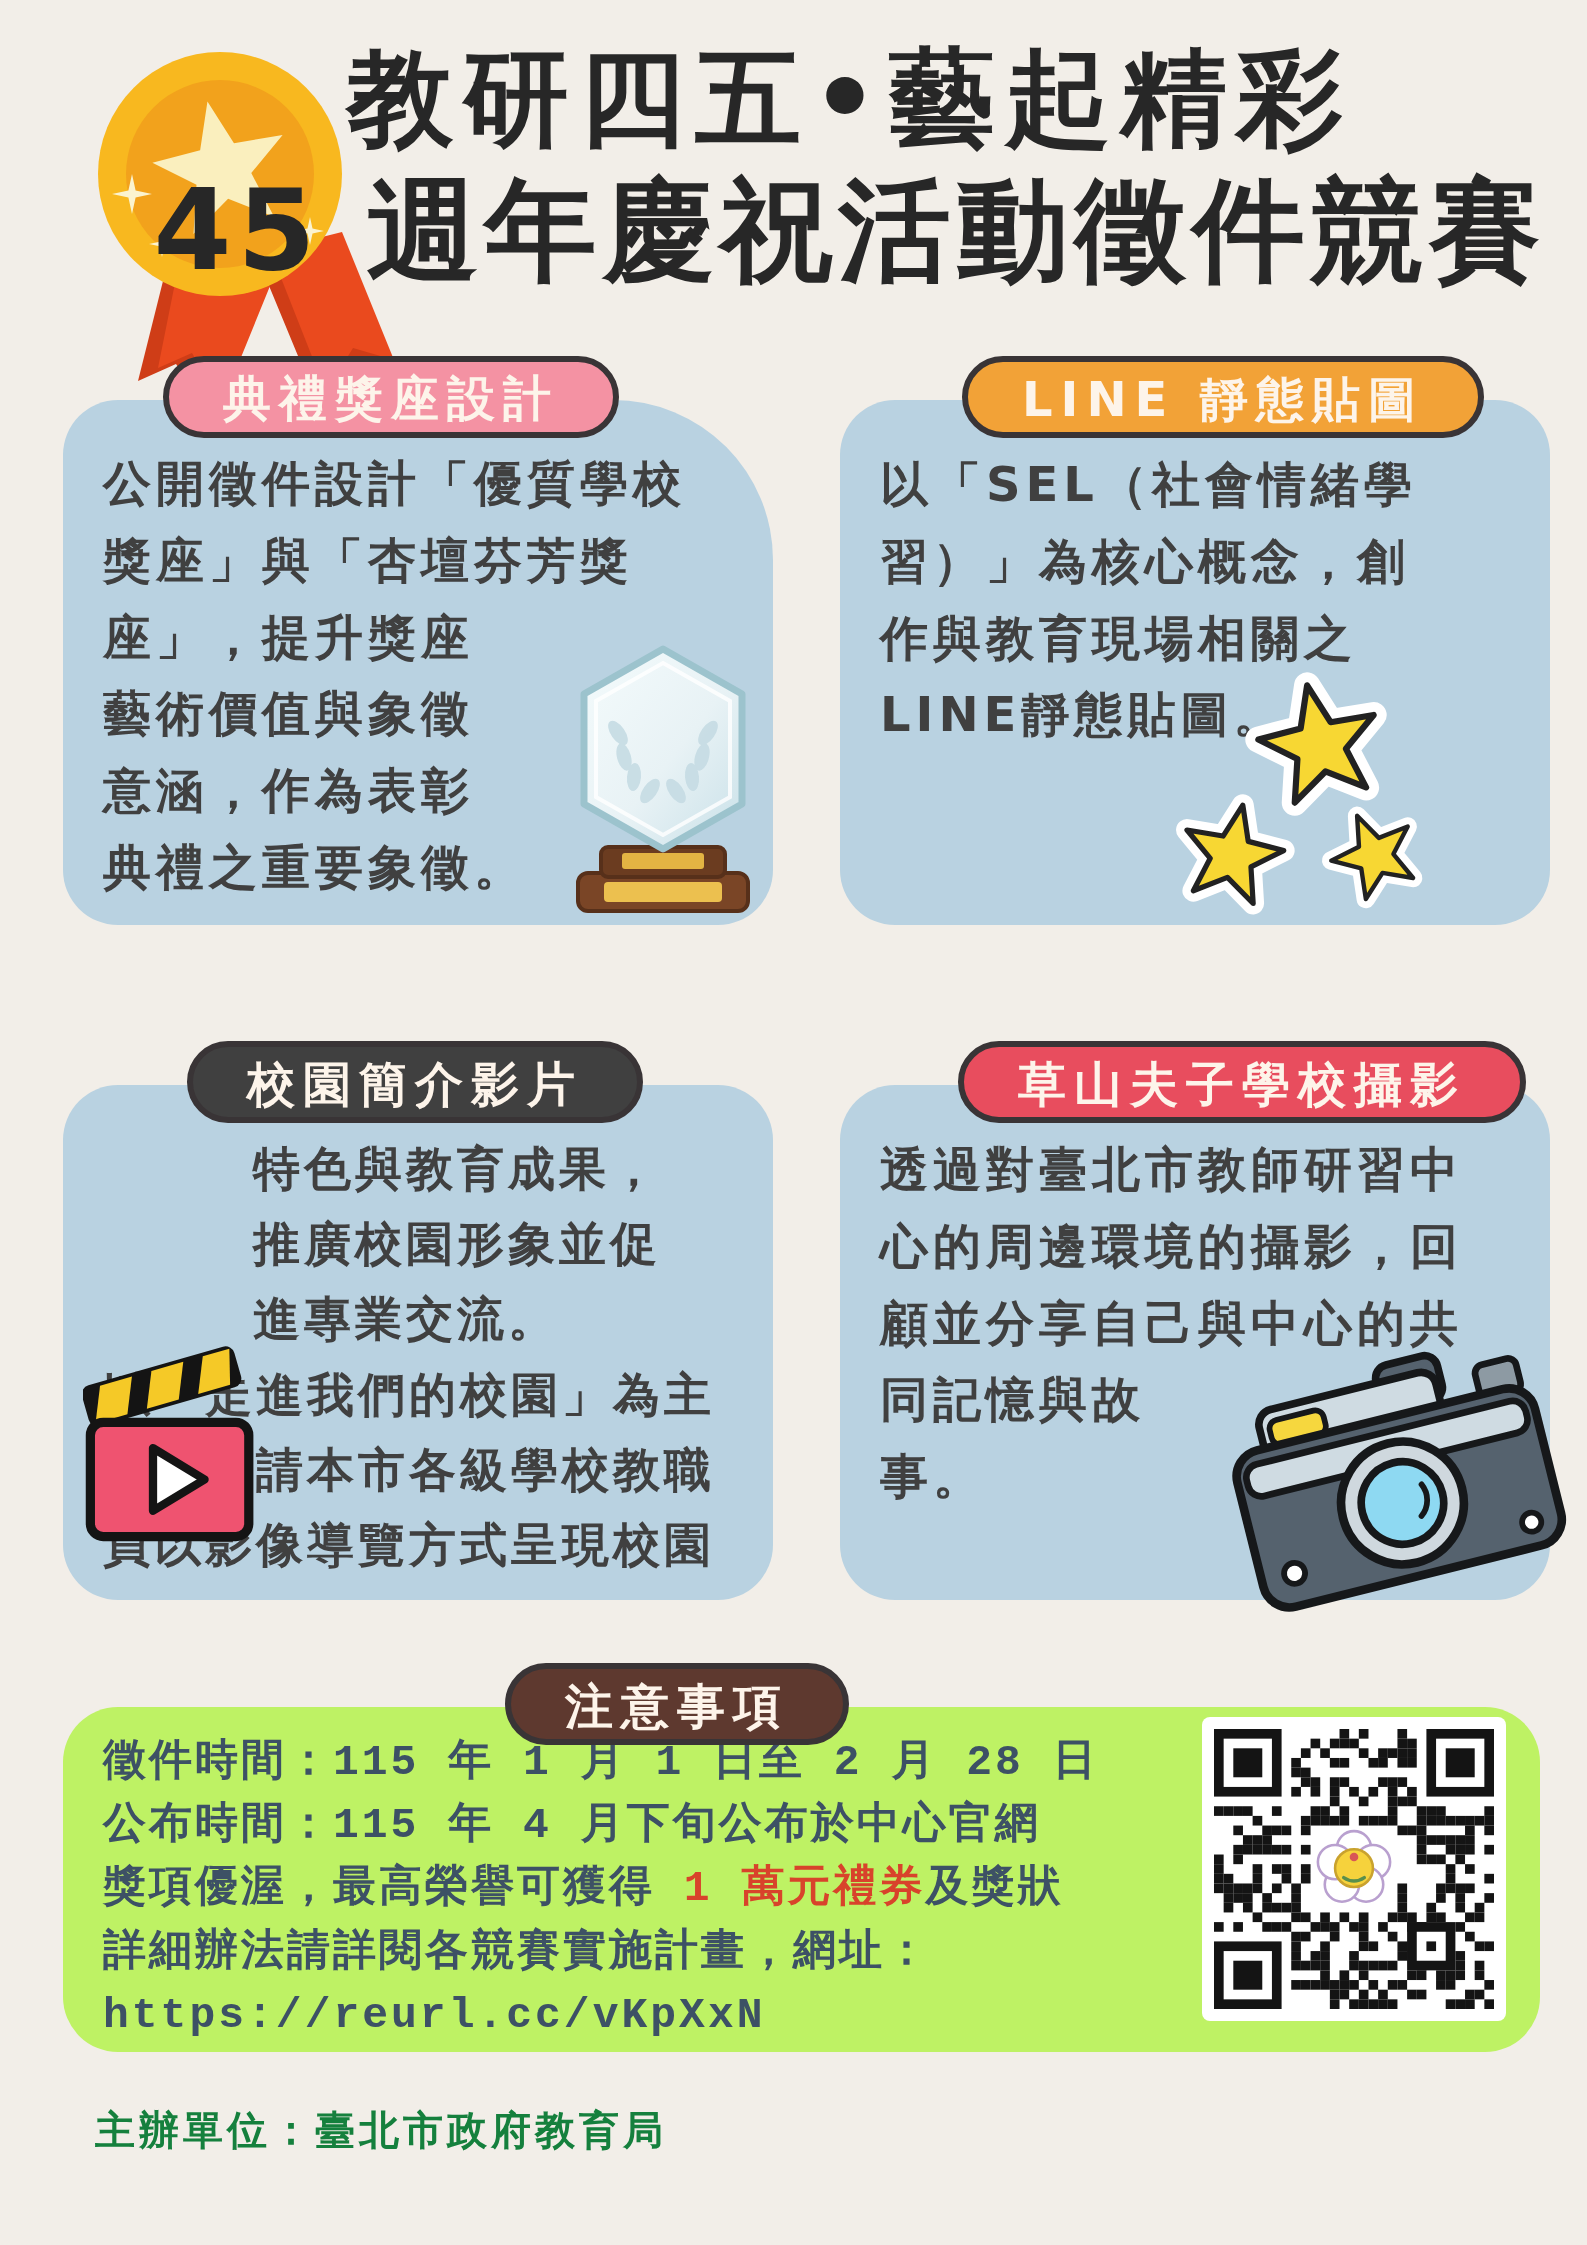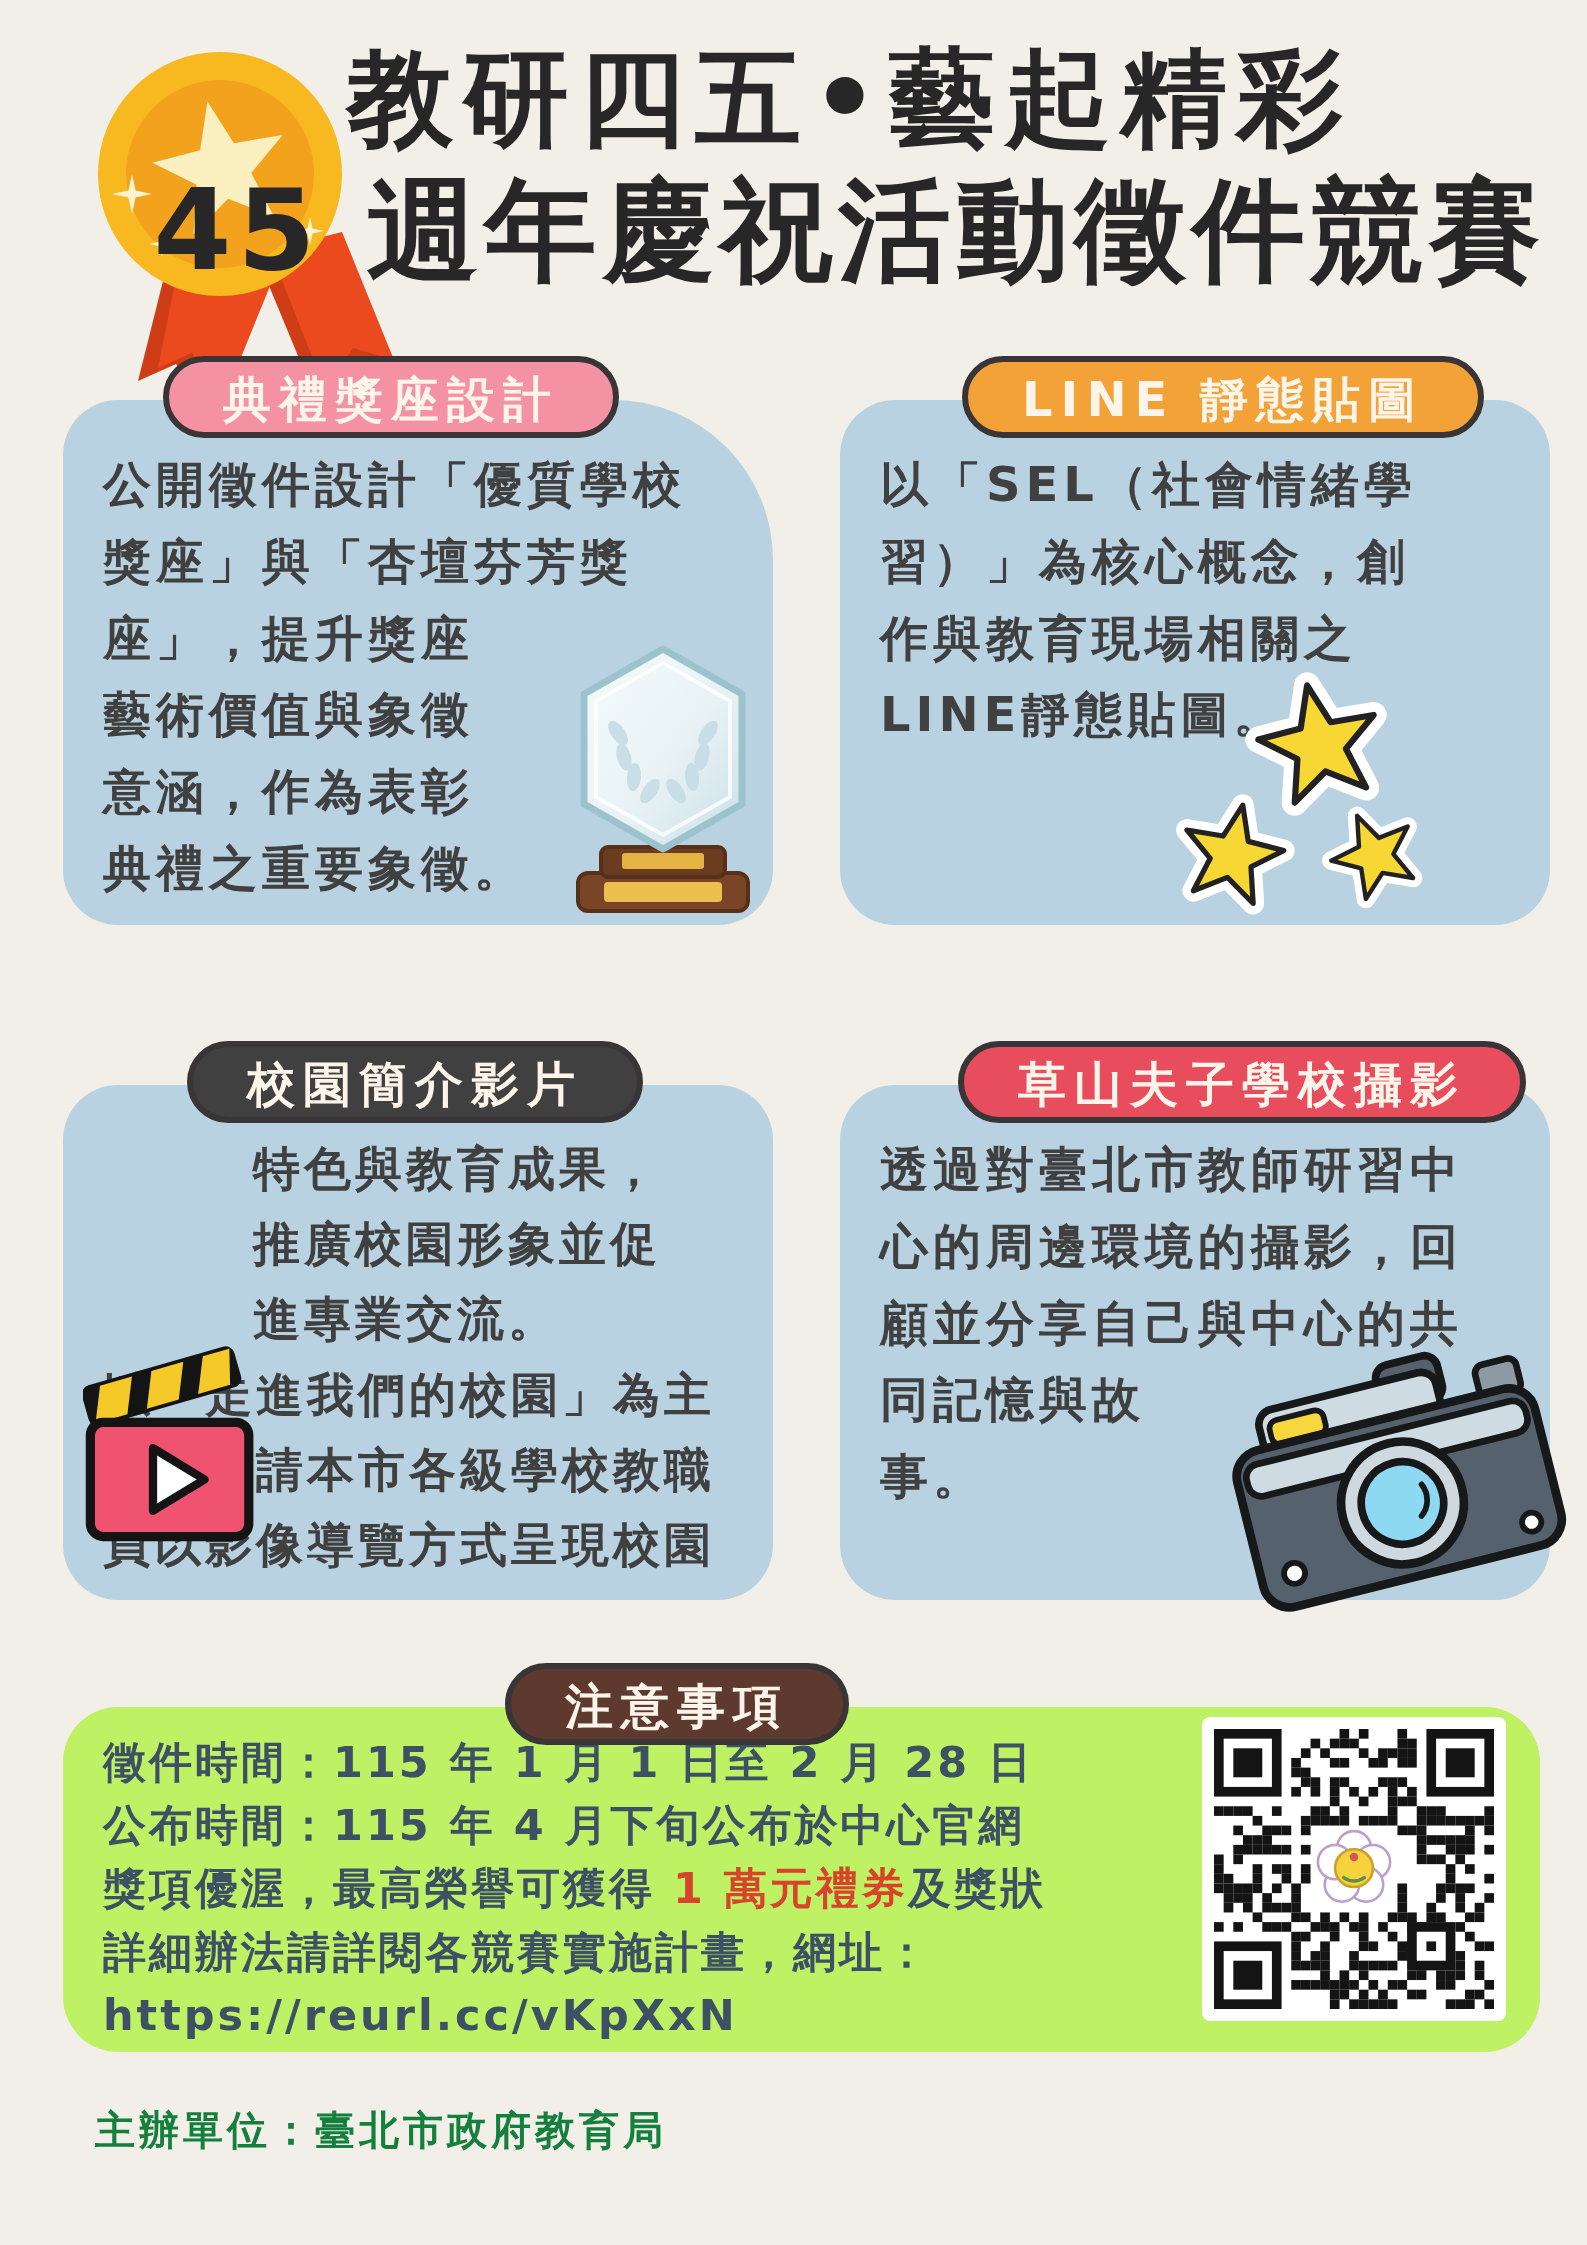--- a/index.html
+++ b/index.html
@@ -9,40 +9,40 @@
     font-family:"DejaVu Sans","Liberation Sans",sans-serif;
   }
   
   .title-block{position:absolute;left:140px;top:38px;width:1420px;text-align:center;color:#272727;font-weight:800;}
   .title-line1{font-size:106px;letter-spacing:10px;line-height:1.15;}
   .title-line2{font-size:112px;letter-spacing:6px;line-height:1.15;margin-top:6px;}
   .medal{position:absolute;left:70px;top:36px;width:330px;height:380px;}
   
   .cards-grid{position:absolute;left:63px;top:400px;width:1487px;display:grid;grid-template-columns:710px 710px;column-gap:67px;row-gap:160px;}
   .card{position:relative;background:#b9d2e1;border-radius:55px;height:525px;padding:46px 40px 0;box-sizing:border-box;}
-  .card.tr-big{border-top-right-radius:160px;}
+  .card.tr-big{border-top-right-radius:160px;font-family:Liberation Serif, serif;}
   .card.row2{height:515px;}
   .pill{position:absolute;top:-44px;height:82px;line-height:74px;border-radius:60px;border:6px solid #393436;
         color:#fdf4ea;font-size:48px;font-weight:700;padding:0 54px;letter-spacing:8px;white-space:nowrap;box-sizing:border-box;z-index:5;}
   .pill-pink{background:#f492a3;left:100px;}
   .pill-orange{background:#f2a237;left:122px;}
   .pill-purple{background:#404040;left:124px;}
   .pill-red{background:#e84d5e;left:118px;}
   .pill-brown{background:#5e392f;left:442px;}
   .card-text{font-size:48px;line-height:1.6;color:#404040;letter-spacing:5px;white-space:pre-line;font-weight:600;}
   .card-text.c3{font-size:47px;letter-spacing:4px;}
   .indent2{margin-left:150px;}
   .trophy-art{position:absolute;right:2px;bottom:12px;width:215px;height:272px;}
   .stars-art{position:absolute;right:120px;bottom:4px;width:260px;height:250px;}
   .clapper-art{position:absolute;left:20px;top:244px;width:175px;height:218px;}
   .camera-art{position:absolute;right:-18px;bottom:-28px;width:345px;height:290px;}
   
   .notice{position:absolute;left:63px;top:1707px;width:1477px;height:345px;background:#bef264;border-radius:55px;}
   .notice-text{position:absolute;left:40px;top:24px;font-size:43px;line-height:1.47;color:#3d5165;letter-spacing:3px;font-weight:600;}
-  .notice-line{white-space:nowrap;}
+  .notice-line{white-space:nowrap;font-family:Liberation Mono, monospace;}
   .hl-red{color:#d8432b;}
   .qr-box{position:absolute;right:34px;top:10px;width:304px;height:304px;background:#ffffff;border-radius:8px;padding:12px;box-sizing:border-box;}
   .qr-box svg.qr{width:100%;height:100%;display:block;}
   .qr-logo{position:absolute;left:50%;top:50%;width:86px;height:86px;transform:translate(-50%,-50%);}
   
   .footer{position:absolute;left:95px;top:2100px;font-size:40px;color:#15803d;font-weight:700;letter-spacing:4px;line-height:1.5;}
 </style>
 </head>
 <body>
 

